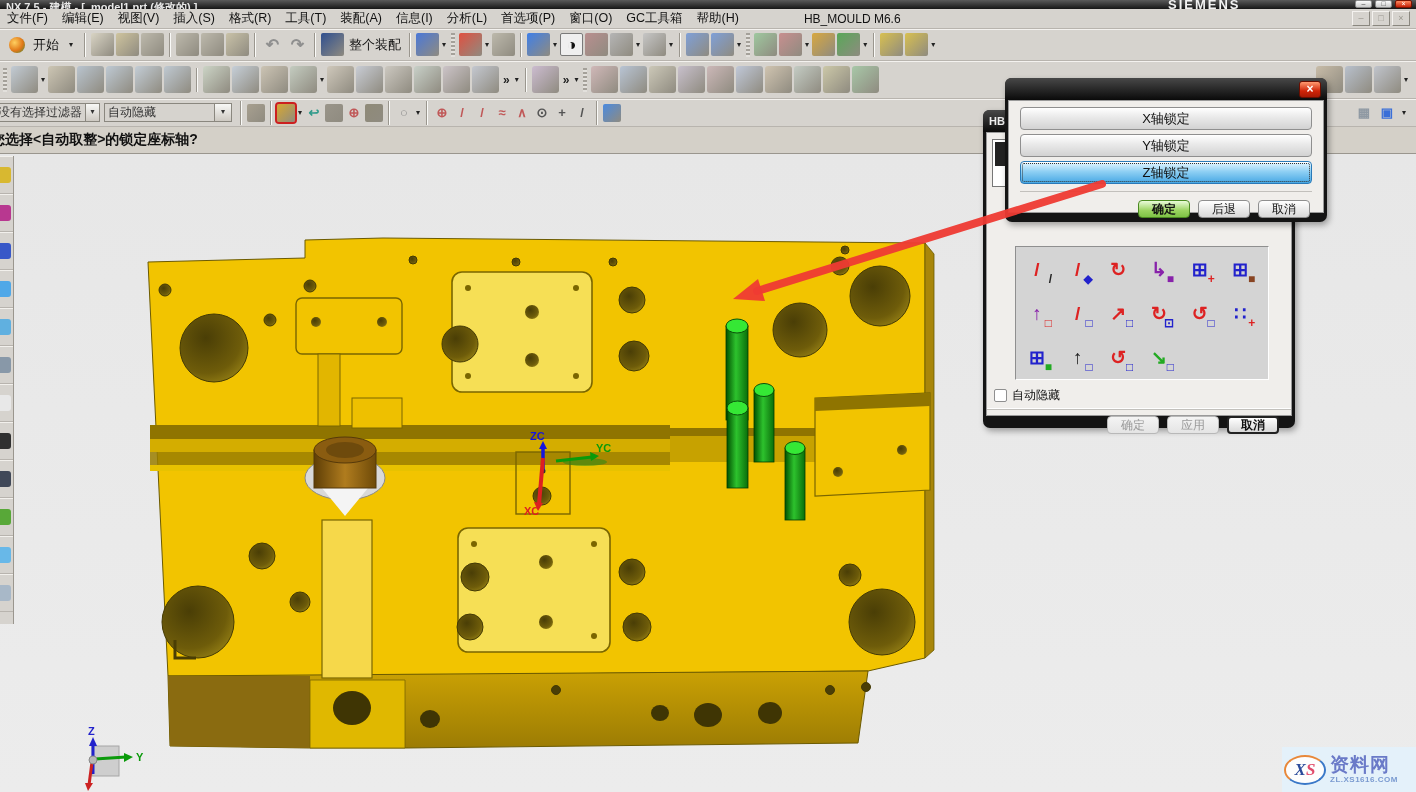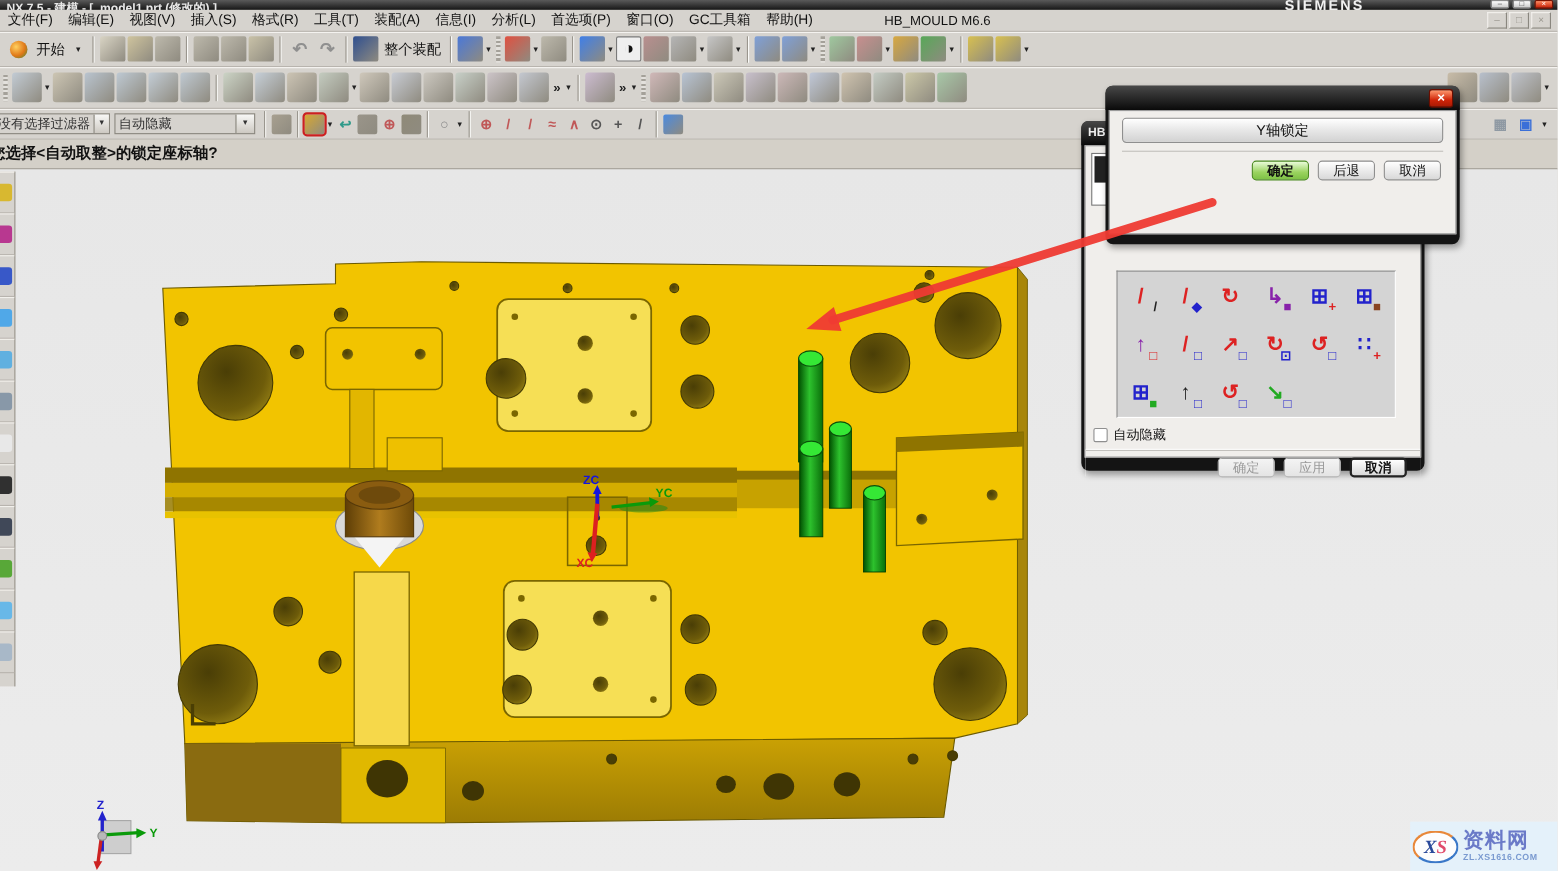--- a/index.html
+++ b/index.html
@@ -582,21 +582,23 @@
       </div>
     </div>
   </div>
 
   <div id="axis-dialog" class="nx-dialog">
     <div class="nx-title">
       <span class="nx-close">×</span>
     </div>
     <div class="nx-body">
       <div id="axis-buttons">
+          <div class="axis-btn">X轴锁定</div>
           <div class="axis-btn">Y轴锁定</div>
+          <div class="axis-btn selected">Z轴锁定</div>
         </div>
       <div class="axis-footer">
         <div class="dlg-btn green">确定</div>
         <div class="dlg-btn">后退</div>
         <div class="dlg-btn">取消</div>
       </div>
     </div>
   </div>
 
   <svg id="arrow-overlay" width="1416" height="792" viewBox="0 0 1416 792">

